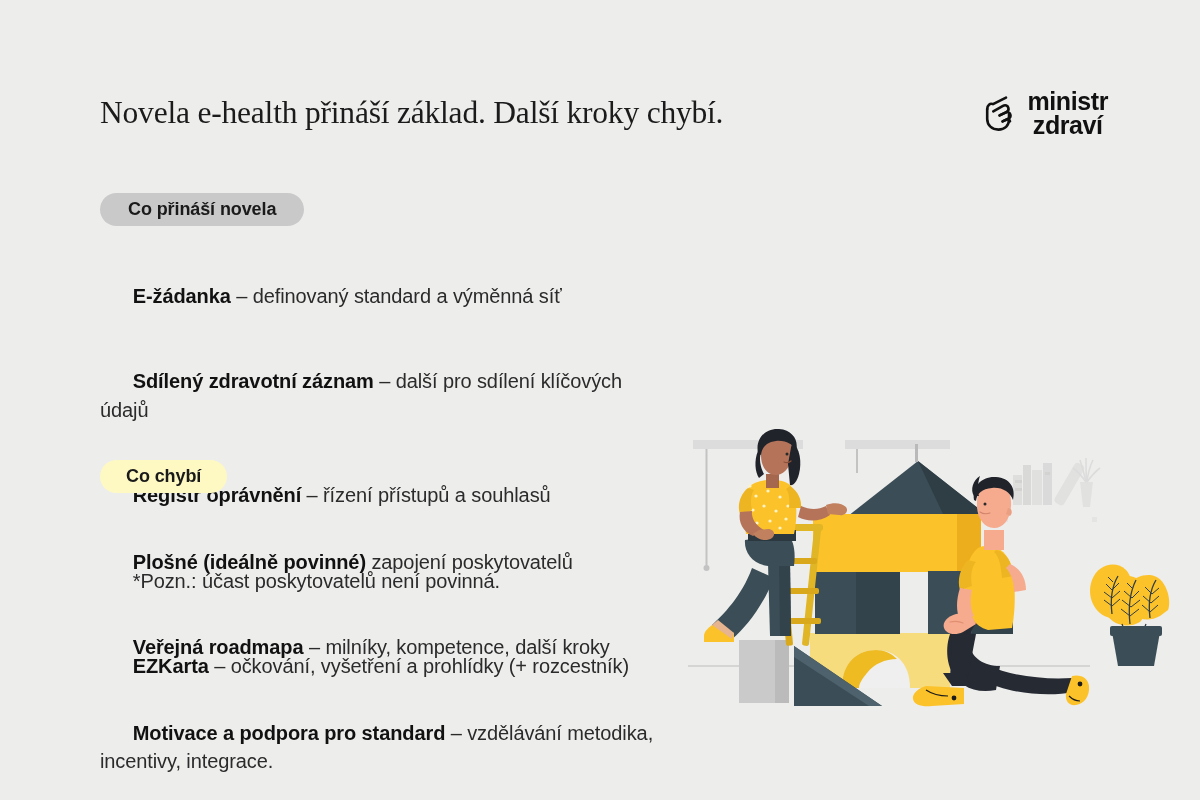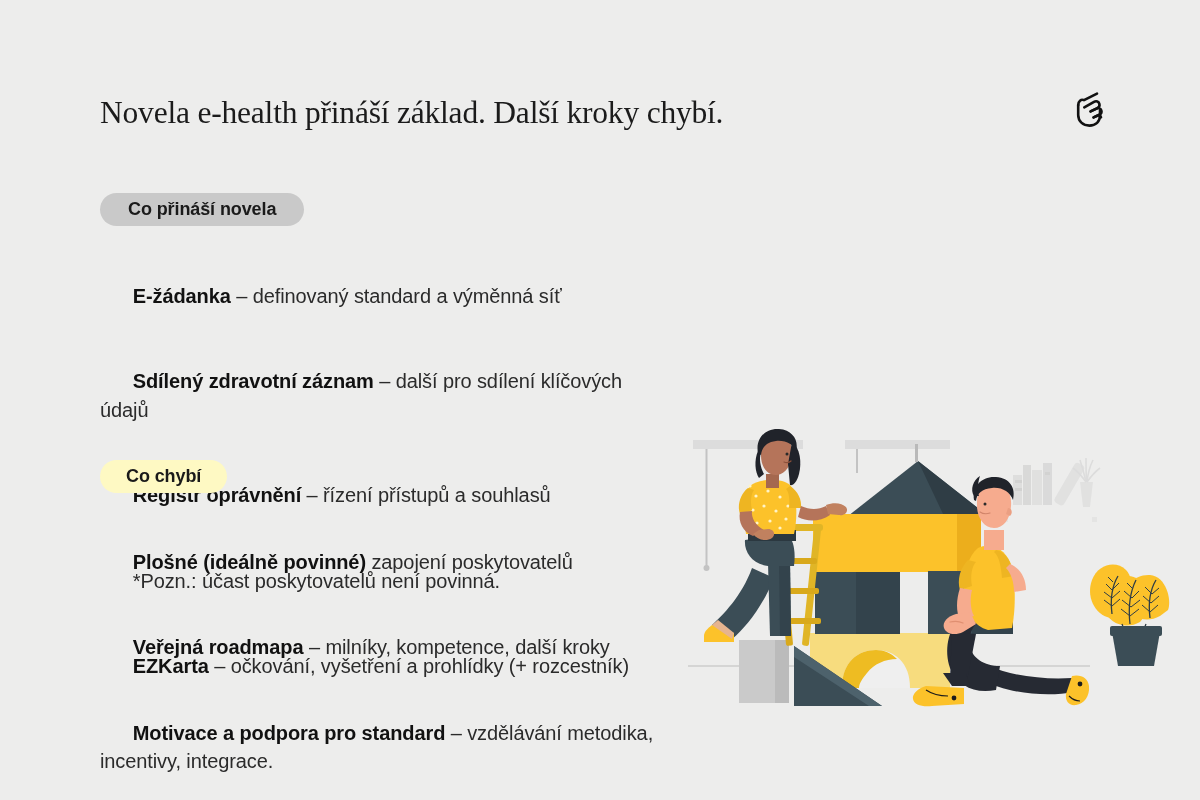--- a/index.html
+++ b/index.html
@@ -129,20 +129,24 @@
 
     <div class="logo">
       <span class="logo-mark">
         <svg viewBox="0 0 36 40" fill="none" xmlns="http://www.w3.org/2000/svg">
           <path d="M6.2 16.0 L6.2 26.0 C6.2 32.2 11.0 36.6 17.4 36.6 C23.8 36.6 28.0 32.6 28.0 26.6 L28.0 21.4" stroke="#111111" stroke-width="2.6" stroke-linecap="round" stroke-linejoin="round"></path>
           <path d="M6.2 16.0 C6.2 12.2 9.1 9.8 12.0 11.2 L25.0 4.6" stroke="#111111" stroke-width="2.6" stroke-linecap="round" stroke-linejoin="round"></path>
           <path d="M12.3 18.4 L22.0 12.9 C24.3 11.6 26.6 12.6 27.3 14.6 C27.9 16.4 27.1 18.2 25.3 19.1 L18.6 22.4" stroke="#111111" stroke-width="2.6" stroke-linecap="round" stroke-linejoin="round"></path>
           <path d="M18.6 22.4 L24.6 19.6 C26.7 18.6 28.7 19.5 29.3 21.3 C29.9 23.1 29.0 24.8 27.2 25.7 L21.6 28.4" stroke="#111111" stroke-width="2.6" stroke-linecap="round" stroke-linejoin="round"></path>
           <path d="M21.6 28.4 L25.3 26.7 C27.0 25.9 28.6 26.8 29.0 28.3" stroke="#111111" stroke-width="2.6" stroke-linecap="round" stroke-linejoin="round"></path>
         </svg>
+      </span>
+      <span class="logo-text">
+        <span>ministr</span>
+        <span>zdraví</span>
       </span>
     </div>
   </div>
 
   <div class="badge badge-gray" style="background: rgb(201, 201, 201);">Co přináší novela</div>
 
   <div class="textblock" id="block-novela">
     <div class="line">
       <b>E-žádanka</b><span> – definovaný standard a výměnná síť</span>
     </div>

